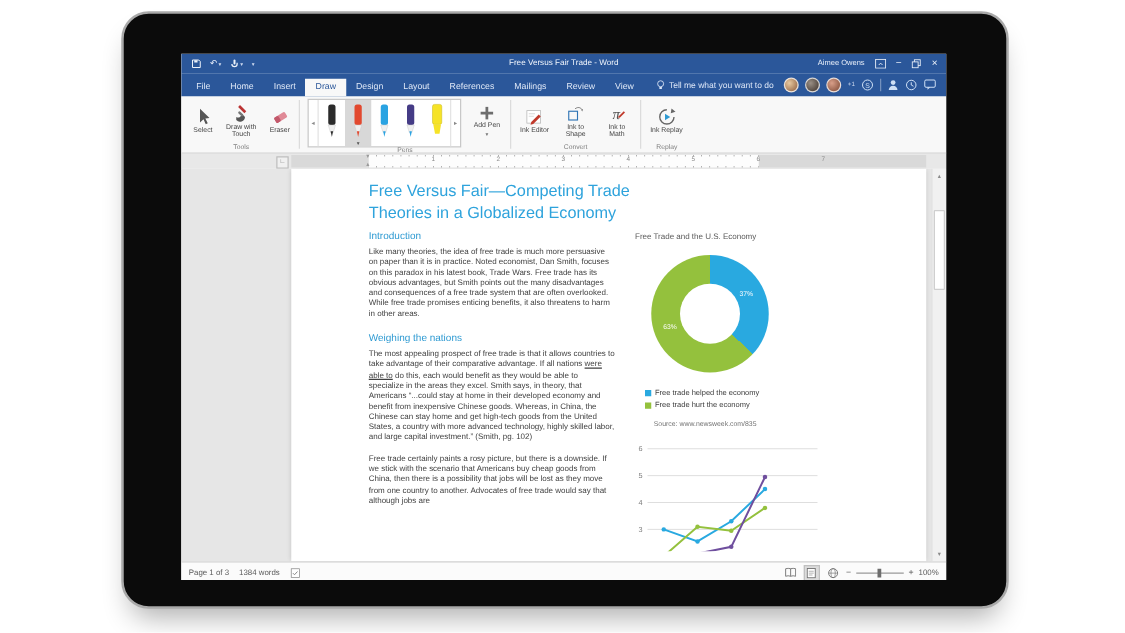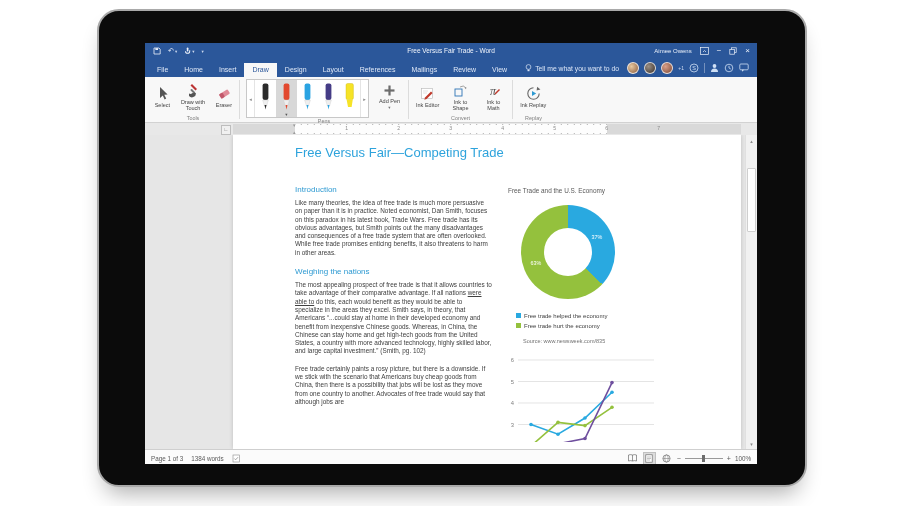--- a/index.html
+++ b/index.html
@@ -48,21 +48,21 @@
   .ruler{height:12px;background:#e8e8e8;position:relative;flex:0 0 auto;}
   .ruler-strip{position:absolute;left:88px;top:1px;width:508px;height:10px;background:#d9d9d9;}
   .ruler-band{position:absolute;left:62px;top:0;width:312px;height:10px;background:#fdfdfd;background-image:radial-gradient(#a8a8a8 0.5px, transparent 0.6px);background-size:6.5px 100%;background-position:3px 5px;}
   .rnum{position:absolute;top:1px;font-size:6px;transform:scale(.85);color:#8a8a8a;}
   .indent-marker{position:absolute;font-size:5px;color:#9a9a9a;line-height:5px;}
   .tabsel{position:absolute;left:76px;top:2px;width:8px;height:8px;background:#f0f0f0;border:1px solid #bdbdbd;font-size:5px;color:#777;line-height:7px;text-align:center;}
   
   .docarea{height:314px;background:#e6e6e6;position:relative;overflow:hidden;flex:0 0 auto;}
   .page{position:absolute;left:88px;top:0;bottom:0;width:508px;background:#fff;box-shadow:0 0 4px rgba(0,0,0,.18);box-sizing:border-box;padding:5px 40px 0 62px;}
   .doc-title{font-size:13px;line-height:17px;color:#2ea3dc;margin-top:4px;}
-  .cols{display:flex;gap:14px;margin-top:24px;}
+  .cols{display:flex;gap:14px;margin-top:6px;}
   .colL{width:197px;} .colR{width:150px;position:relative;}
   .dochead{font-size:8px;color:#2e9ad2;margin:10px 0 5px;}
   .dochead.first{margin-top:0;}
   .colL p{font-size:6.4px;line-height:8.3px;color:#404040;margin:0 0 9px;}
   .uline{text-decoration:underline;}
   
   .chart-title{font-size:6.4px;color:#595959;margin:2px 0 0 2px;}
   .donut-wrap{position:relative;width:94px;height:94px;border-radius:50%;margin:11px 0 0 15px;}
   .donut-hole{position:absolute;inset:23px;background:#fff;border-radius:50%;}
   .donut-val{position:absolute;font-size:6px;transform:scale(.9);color:#fff;}
@@ -338,20 +338,21 @@
               <span class="rnum" style="left: 310px;">6</span>
               <span class="rnum" style="left: 362px;">7</span>
             </div>
         </div>
       </div>
 
       <div class="docarea">
         <div class="page">
           <div class="doc-title">
             <div>Free Versus Fair—Competing Trade</div>
+            <div>Theories in a Globalized Economy</div>
           </div>
           <div class="cols">
             <div class="colL">
               <div class="dochead first">Introduction</div>
               <p>Like many theories, the idea of free trade is much more persuasive on paper than it is in practice. Noted economist, Dan Smith, focuses on this paradox in his latest book, Trade Wars. Free trade has its obvious advantages, but Smith points out the many disadvantages and consequences of a free trade system that are often overlooked. While free trade promises enticing benefits, it also threatens to harm in other areas.</p>
               <div class="dochead">Weighing the nations</div>
               <p><span>The most appealing prospect of free trade is that it allows countries to take advantage of their comparative advantage. If all nations </span><span class="uline">were able to</span><span> do this, each would benefit as they would be able to specialize in the areas they excel. Smith says, in theory, that Americans “...could stay at home in their developed economy and benefit from inexpensive Chinese goods. Whereas, in China, the Chinese can stay home and get high-tech goods from the United States, a country with more advanced technology, highly skilled labor, and large capital investment.” (Smith, pg. 102)</span></p>
               <p>Free trade certainly paints a rosy picture, but there is a downside. If we stick with the scenario that Americans buy cheap goods from China, then there is a possibility that jobs will be lost as they move from one country to another. Advocates of free trade would say that although jobs are</p>
             </div>
             <div class="colR">

